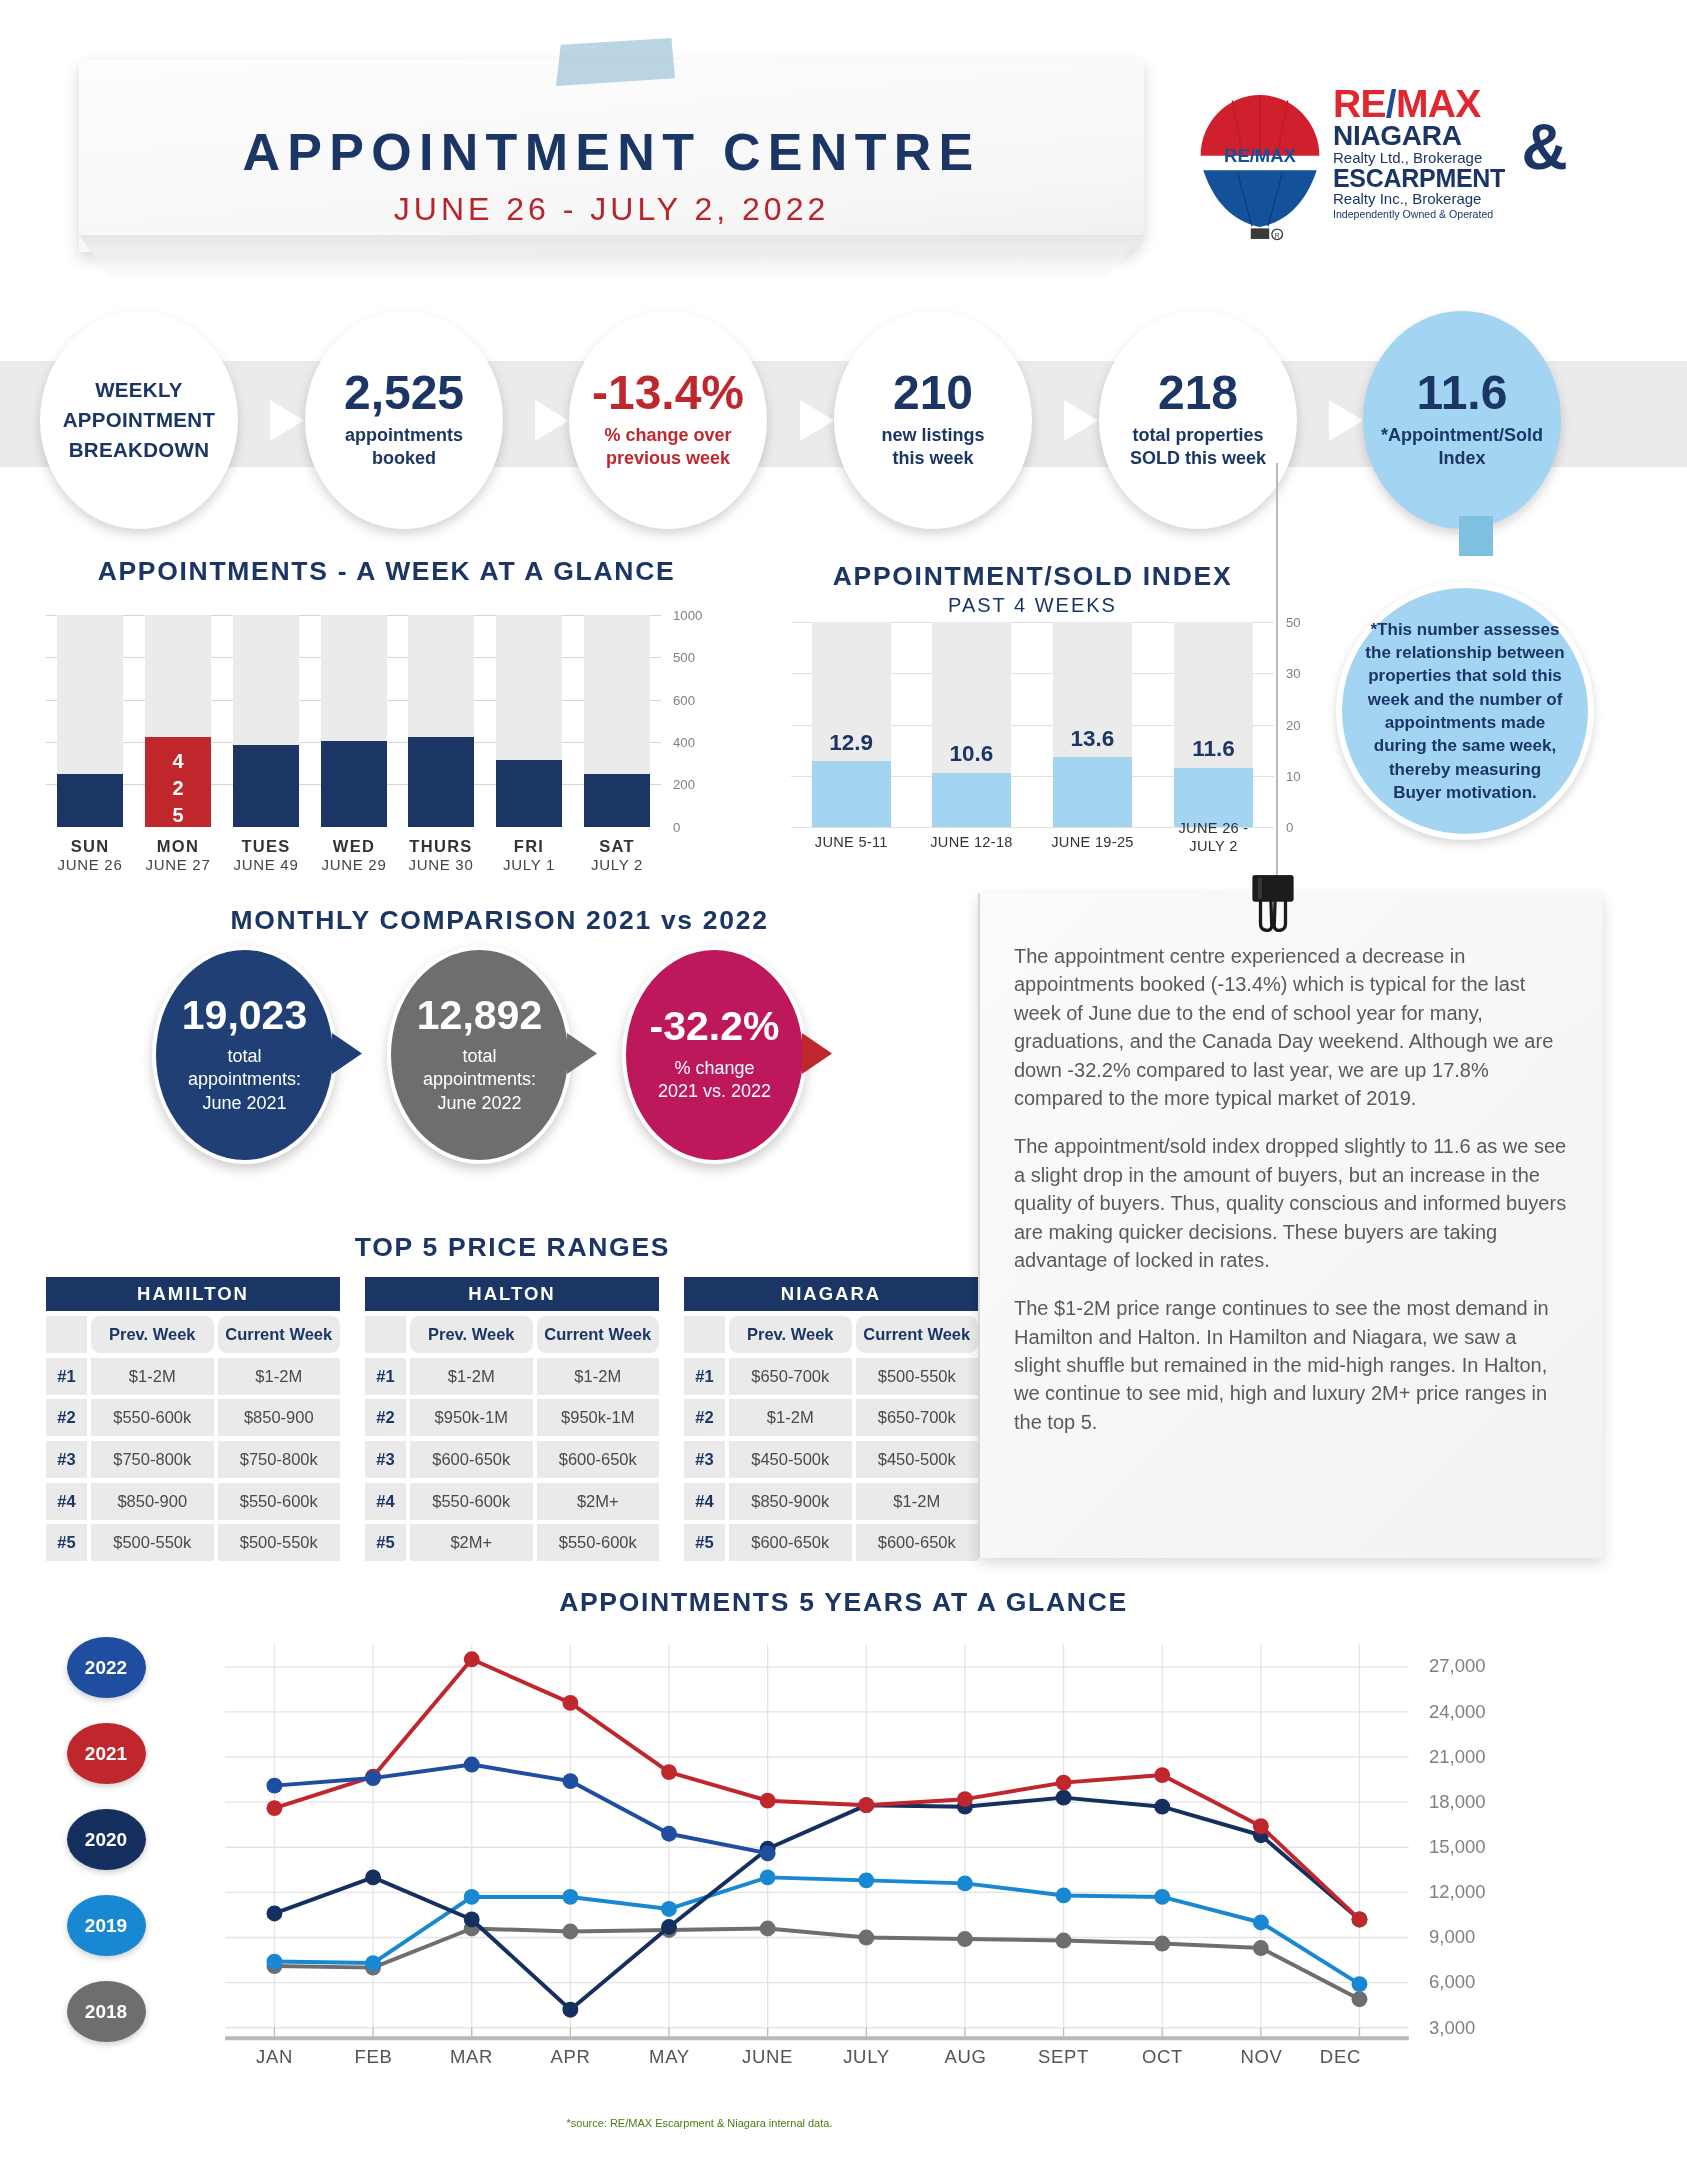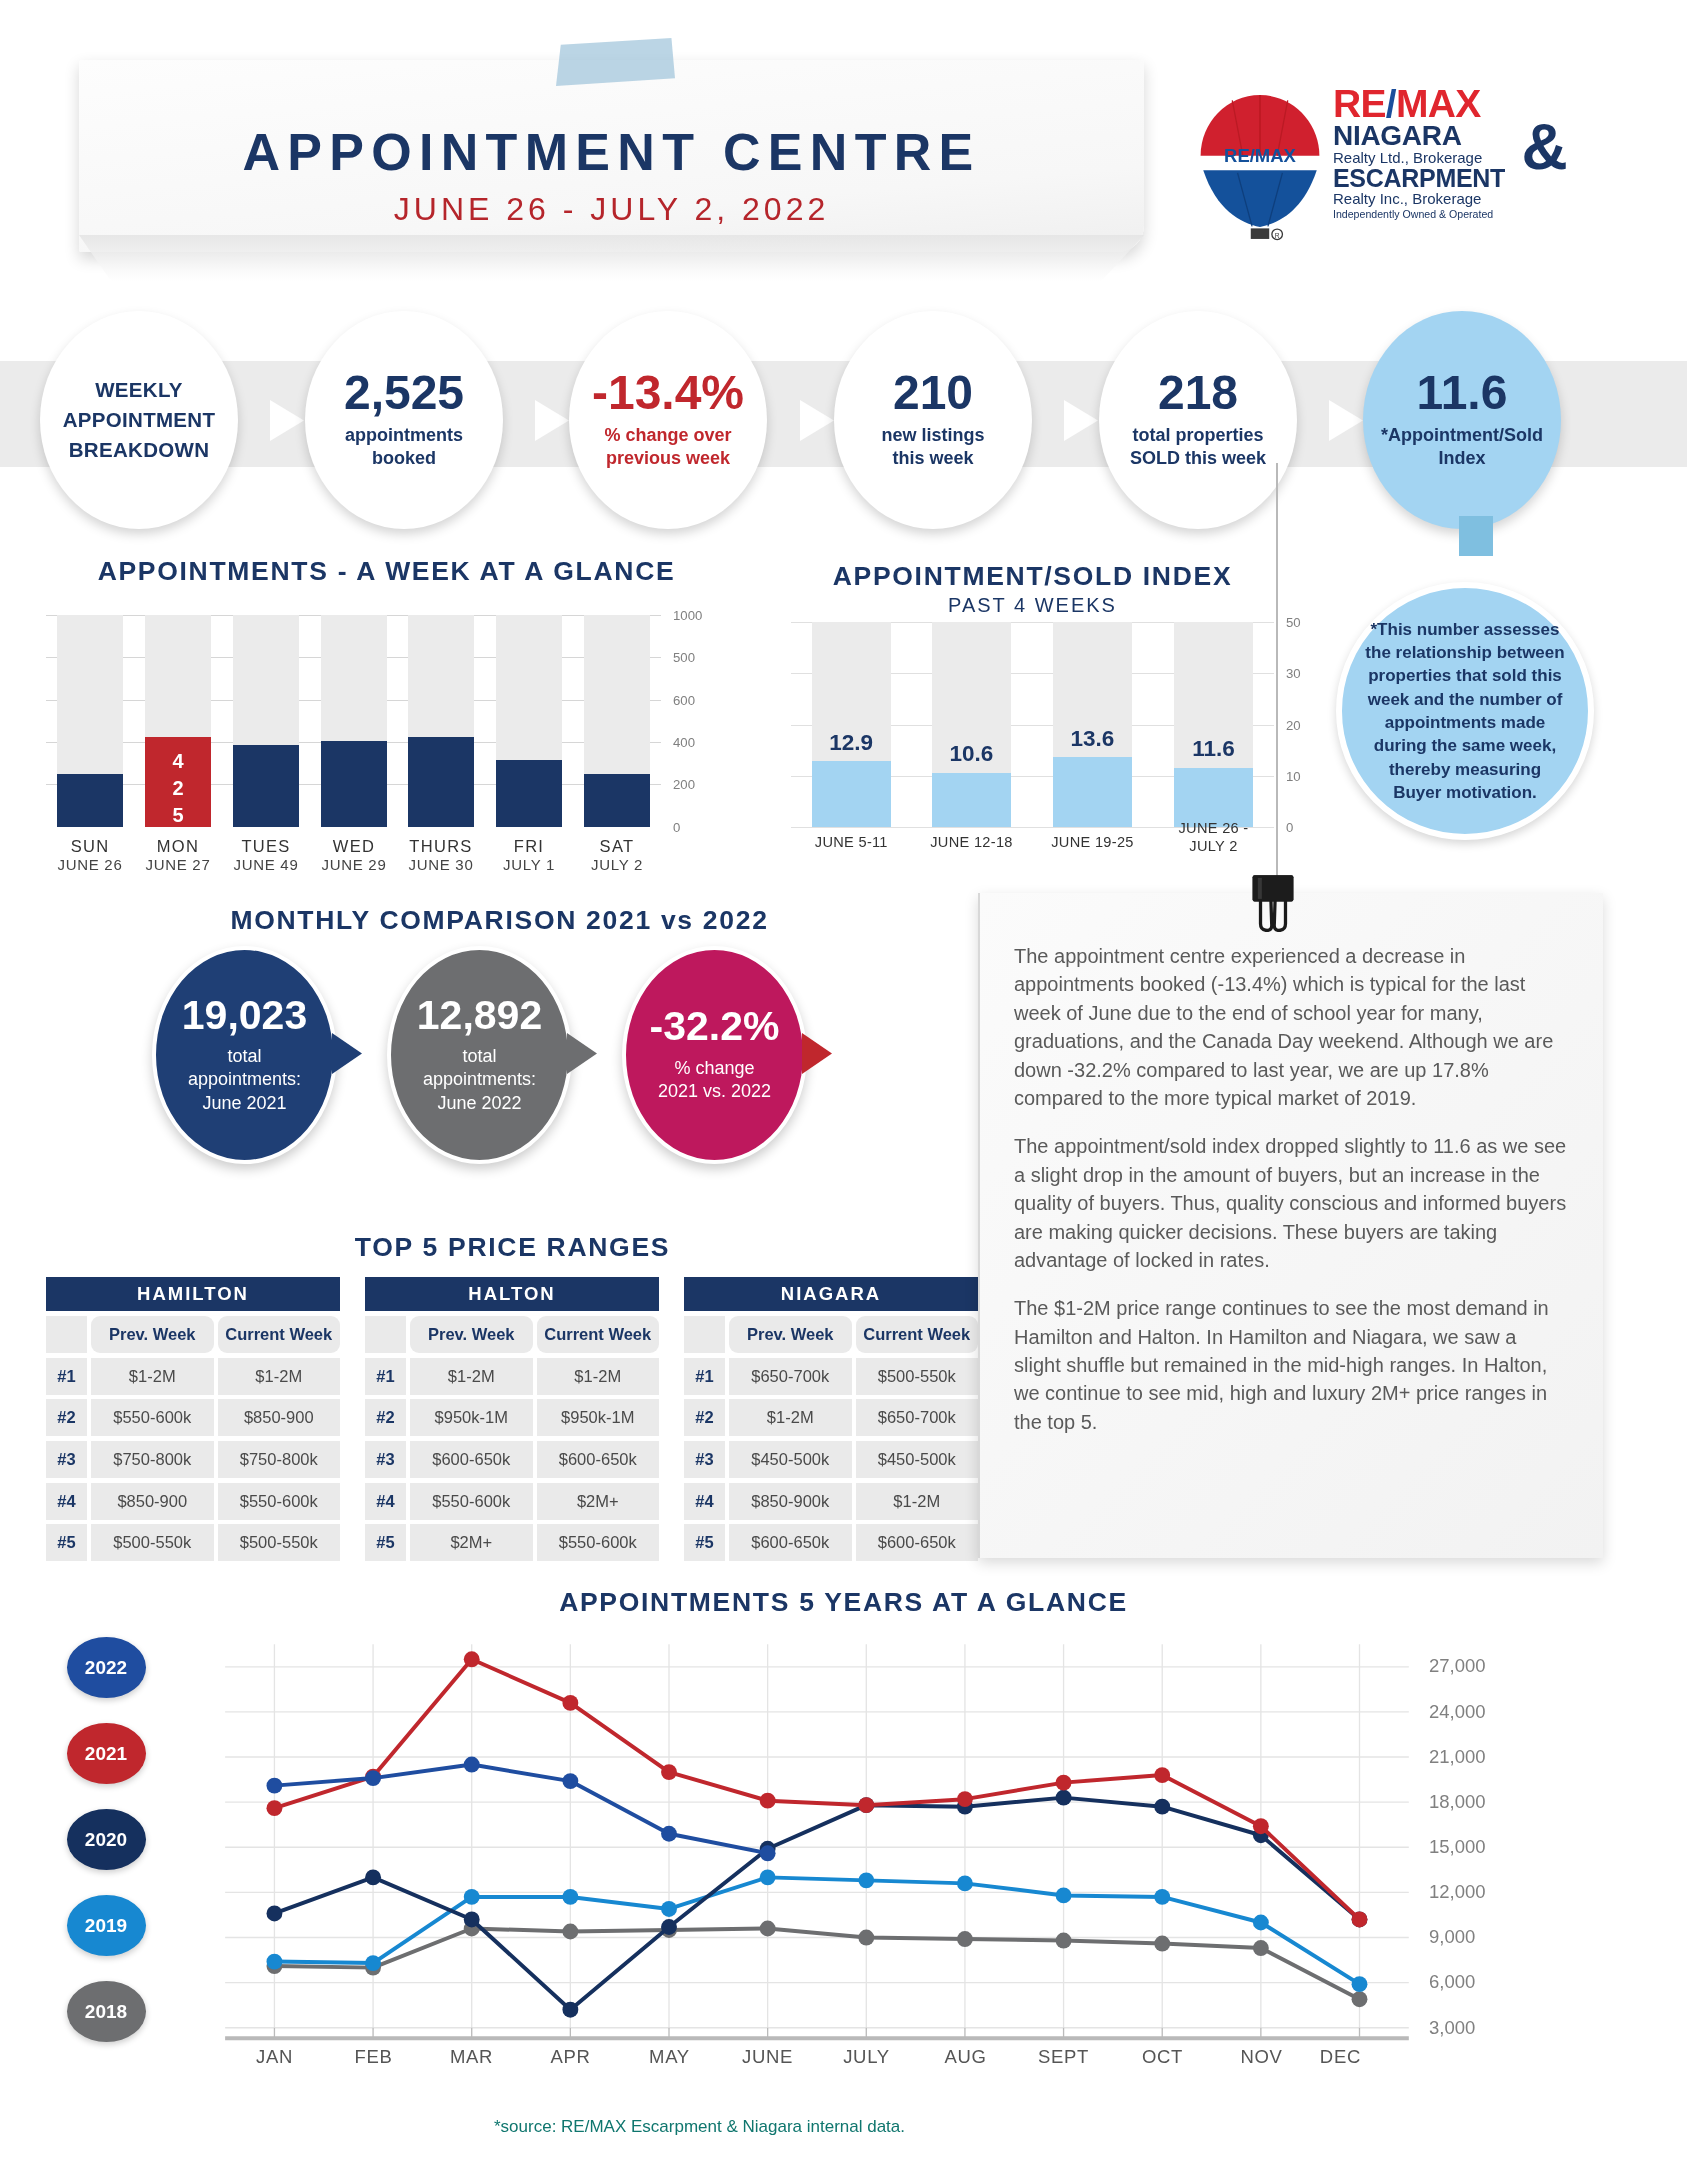--- a/index.html
+++ b/index.html
@@ -100,21 +100,21 @@
   .wb-col { position:absolute; bottom:0; width:66px; }
   .wb-track { position:absolute; bottom:0; width:100%; height:212px; background:#ebebeb; }
   .wb-bar { position:absolute; bottom:0; width:100%; background:#1b3665; }
   .wb-bar.hl { background:#c0272d; }
   .wb-val { position:absolute; top:10.6px; left:0; width:100%; text-align:center;
             font-size:20px; font-weight:bold; color:#fff; line-height:1.35;
             font-family:"Liberation Sans Narrow","Liberation Sans",sans-serif;}
   .wb-grid { position:absolute; left:0; width:615px; height:0.7px; background:#d6d6d6; }
   .wb-tick { position:absolute; left:627px; font-size:13.2px; color:#808080; transform:translateY(-50%);}
   .wb-xlab { position:absolute; top:222px; width:66px; text-align:center; }
-  .wb-xlab .d { font-size:16.5px; font-weight:normal; color:#333; letter-spacing:1.3px;
+  .wb-xlab .d { font-size:16.5px; font-weight:bold; color:#333; letter-spacing:1.3px;
                 font-family:"Liberation Sans Narrow","Liberation Sans",sans-serif;}
   .wb-xlab .dt { font-size:15px; color:#444; letter-spacing:0.7px;
                 font-family:"Liberation Sans Narrow","Liberation Sans",sans-serif;}
 
   
   #idx-chart { position:absolute; left:791px; top:622px; width:543px; height:265px; }
   #idx-plot { position:absolute; left:0; top:0; width:483px; height:205px; }
   .ib-col { position:absolute; bottom:0; width:79px; }
   .ib-track { position:absolute; bottom:0; width:100%; height:205px; background:#ebebeb; }
   .ib-bar { position:absolute; bottom:0; width:100%; background:#a3d4f2; }
@@ -197,21 +197,21 @@
         color:#fff; font-size:19px; font-weight:bold;
         box-shadow:0 2.6px 6px rgba(0,0,0,0.2);
         font-family:"Liberation Sans Narrow","Liberation Sans",sans-serif;}
   #lc-svg { position:absolute; left:132px; top:6.6px; }
   .lc-ytick { position:absolute; font-size:18.5px; color:#808080; transform:translateY(-50%);
               font-family:"Liberation Sans Narrow","Liberation Sans",sans-serif;}
   .lc-xtick { position:absolute; font-size:18.5px; color:#555; text-align:center; width:79px;
               letter-spacing:0.7px;
               font-family:"Liberation Sans Narrow","Liberation Sans",sans-serif;}
   #lc-source { position:absolute; left:0; top:2117px; width:1399px; text-align:center;
-               font-size:17px; color:#0f766e;
+               font-size:11px; color:#4d7c0f;
                font-family:"Liberation Sans Narrow","Liberation Sans",sans-serif;}
   #conn { position:absolute; left:1276px; top:463px; width:2px; height:423px; background:#b9b9b9; }
 </style>
 </head>
 <body>
 
 <div id="header">
   <div id="paper"></div>
   <div id="paper-fold"></div>
   <div id="tape"></div>

